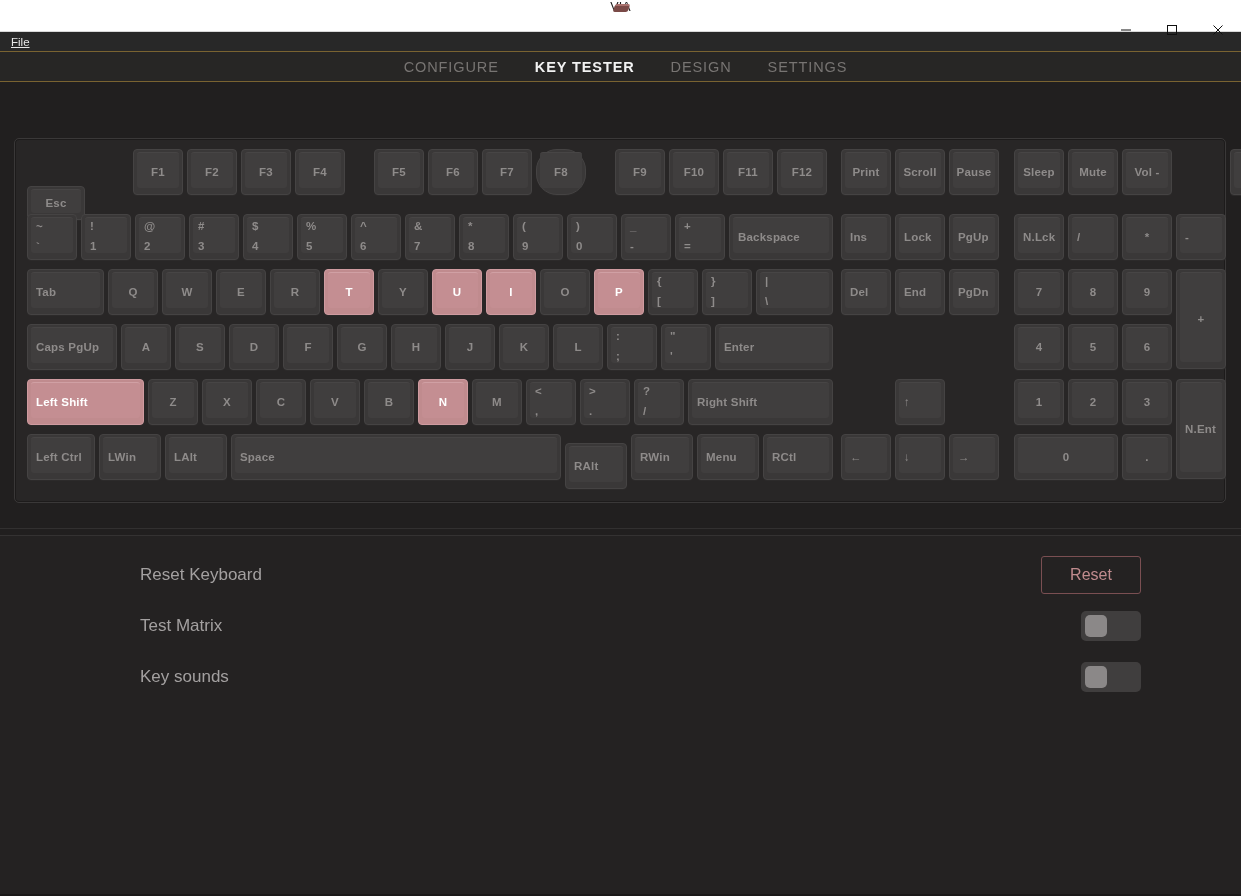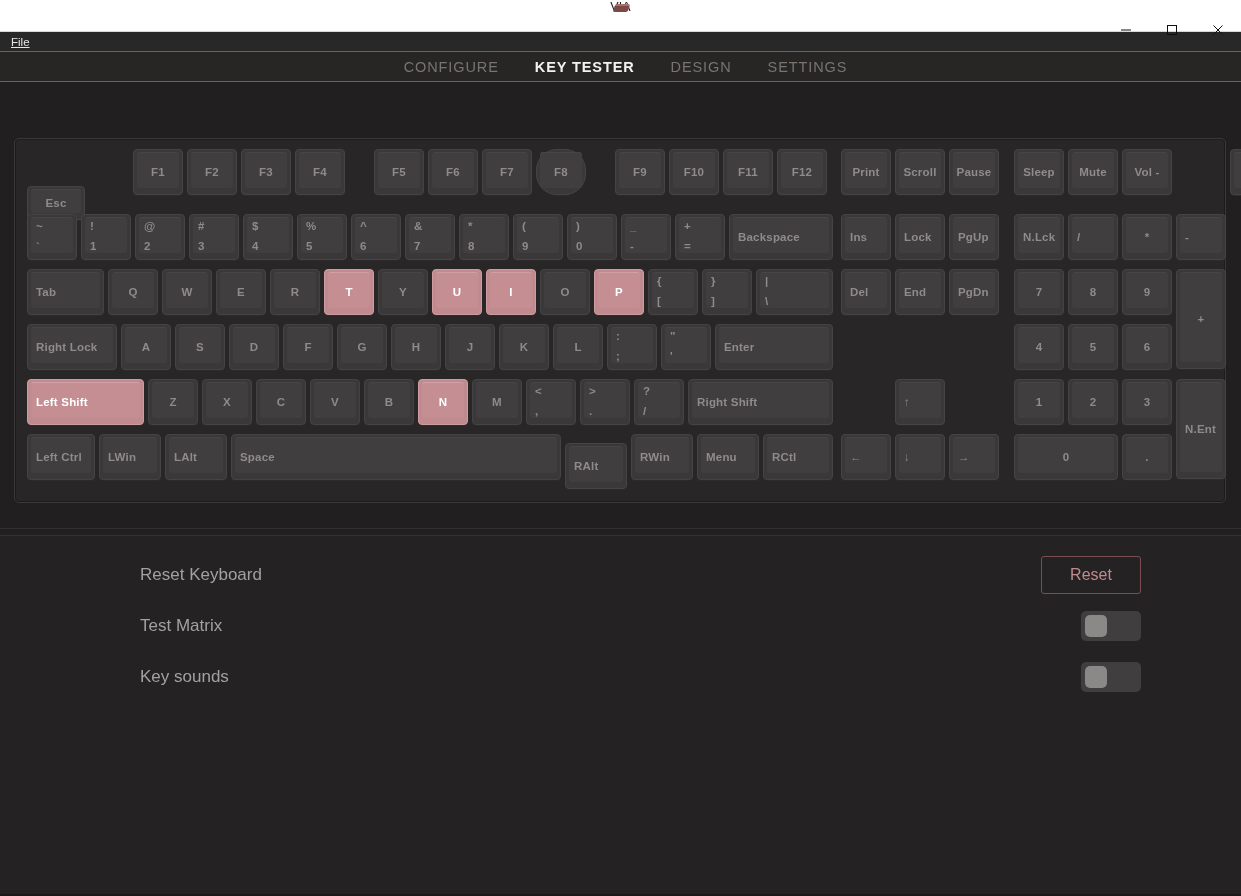--- a/index.html
+++ b/index.html
@@ -457,21 +457,21 @@
         <div class="key center mid" style="left: 1101px; top: 124px; width: 50px; height: 46px;">
           <span class="cap"></span>
           <span class="lbl">9</span>
         </div>
         <div class="key center mid" style="left: 1155px; top: 124px; width: 50px; height: 100px;">
           <span class="cap"></span>
           <span class="lbl">+</span>
         </div>
         <div class="key mid" style="left: 6px; top: 179px; width: 90px; height: 46px;">
           <span class="cap"></span>
-          <span class="lbl">Right Lock</span>
+          <span class="lbl">Caps PgUp</span>
         </div>
         <div class="key center mid" style="left: 100px; top: 179px; width: 50px; height: 46px;">
           <span class="cap"></span>
           <span class="lbl">A</span>
         </div>
         <div class="key center mid" style="left: 154px; top: 179px; width: 50px; height: 46px;">
           <span class="cap"></span>
           <span class="lbl">S</span>
         </div>
         <div class="key center mid" style="left: 208px; top: 179px; width: 50px; height: 46px;">

